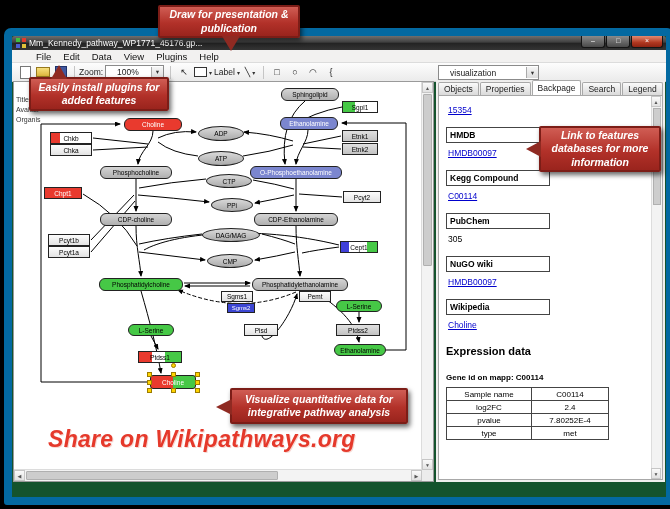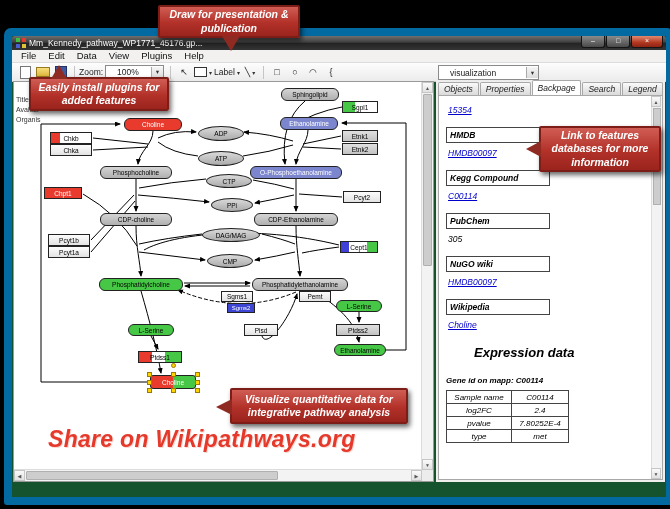--- a/index.html
+++ b/index.html
@@ -12,21 +12,21 @@
   .titlebar{position:absolute;left:0;top:0;right:0;height:14px;border-radius:3px 3px 0 0;
             background:linear-gradient(#6e6e6e,#3f3f3f 45%,#232323 50%,#343434);
             color:#fff;font-size:8.5px;display:flex;align-items:center;padding-left:4px;gap:3px;}
   .title-text{white-space:nowrap;overflow:hidden;}
   .winbtns{position:absolute;top:0;right:3px;display:flex;gap:1px;}
   .wb{width:22px;height:11px;border:1px solid #141414;border-top:none;border-radius:0 0 3px 3px;
       background:linear-gradient(#8a8a8a,#4a4a4a);color:#fff;font-size:7px;line-height:10px;text-align:center;}
   .wb.close{width:30px;background:linear-gradient(#e28a70,#b03720 60%,#8f2312);}
 
   .menubar{position:absolute;left:0;top:14px;right:0;height:12px;background:#f2f1f0;border-bottom:1px solid #dcdcdc;
-           display:flex;font-size:9.5px;color:#111;padding-left:3px;}
+           display:flex;align-items:center;font-size:9.5px;color:#111;padding-left:18px;}
   .menu-item{padding:0 6px;}
 
   .toolbar{position:absolute;left:0;top:27px;right:0;height:18px;background:linear-gradient(#fdfdfd,#ebebeb);
            border-bottom:1px solid #c9c9c9;display:flex;align-items:center;font-size:8.5px;padding-left:4px;color:#222;}
   .tbi{height:15px;min-width:16px;display:flex;align-items:center;justify-content:center;margin:0 1px;}
   .tsep{width:1px;height:13px;background:#c5c5c5;margin:0 4px;}
   .ic-page{width:9px;height:11px;background:#fff;border:1px solid #777;}
   .ic-folder{width:12px;height:8px;background:linear-gradient(#f6df7d,#ddb63c);border:1px solid #97791e;}
   .ic-floppy{width:10px;height:10px;background:#41589e;border:1px solid #20336b;}
   .ic-dnode{width:11px;height:8px;border:1px solid #333;background:#fff;}
@@ -72,35 +72,35 @@
   .n.grad-bwg{background:linear-gradient(90deg,#4040d8 0,#4040d8 22%,#fff 22%,#fff 72%,#46c846 72%);}
   .n.grad-rwg{background:linear-gradient(90deg,#e93a2e 0,#e93a2e 30%,#fff 30%,#fff 62%,#46c846 62%);}
   .n.split-rg{border-radius:3px;background:linear-gradient(90deg,#e93a2e 0,#e93a2e 50%,#46c846 50%);color:#fff;}
   .handle{position:absolute;width:5px;height:5px;background:#ffd400;border:1px solid #9c7c00;box-sizing:border-box;z-index:6;}
   .handle.rot{border-radius:50%;}
 
   .share{position:absolute;left:34px;top:344px;font-size:23px;color:#e5392b;font-weight:bold;font-style:italic;
          z-index:4;white-space:nowrap;letter-spacing:.3px;text-shadow:1px 1px 0 #f7d9d4;}
 
   
-  .panel{position:absolute;left:424px;right:1px;top:0;bottom:0;background:#f0efee;font-style:italic;}
+  .panel{position:absolute;left:424px;right:1px;top:0;bottom:0;background:#f0efee;}
   .tabs{height:14px;display:flex;align-items:flex-end;gap:1px;padding-left:2px;font-size:8.5px;color:#222;}
   .tab{padding:1px 5px 1px 5px;background:linear-gradient(#fafafa,#dadada);border:1px solid #a8a8a8;border-bottom:none;
        border-radius:2px 2px 0 0;height:10px;line-height:10px;}
   .tab.active{background:#fff;height:12px;line-height:12px;position:relative;z-index:2;}
   .panel-content{position:absolute;left:2px;right:2px;top:14px;bottom:2px;background:#fff;border:1px solid #a8a8a8;
                  overflow:hidden;padding:4px 12px 0 7px;box-sizing:border-box;}
   .sec-h{width:96px;border:1px solid #444;background:#fff;font-weight:bold;font-size:8.5px;padding:2px 3px;margin-top:12px;}
   .sec-h.first{margin-top:2px;}
   .sec-v{font-size:8.5px;margin:5px 0 0 2px;color:#0000cc;text-decoration:underline;width:max-content;}
   .sec-v.plain{color:#000;text-decoration:none;}
-  .expr-title{font-weight:bold;font-size:13px;margin-top:15px;margin-left:28px;}
+  .expr-title{font-weight:bold;font-size:11px;margin-top:15px;}
   .geneid{font-weight:bold;font-size:8px;margin-top:16px;}
   table.expr{border-collapse:collapse;margin-top:5px;font-size:8px;color:#000;}
-  table.expr td{border:1px solid #444;height:12px;text-align:center;padding:0 2px;}
+  table.expr td{border:1px solid #444;height:12px;text-align:center;padding:0 12px;}
   table.expr td:first-child{width:60px;}
   table.expr td:last-child{width:52px;}
   .pscroll{position:absolute;top:0;right:0;bottom:0;width:10px;background:#f3f3f3;border-left:1px solid #ddd;}
   .pthumb{position:absolute;left:1px;right:1px;top:12px;height:95px;background:#cdcdcd;border:1px solid #b0b0b0;}
 
   .statusbar{position:absolute;left:0;right:0;bottom:0;height:15px;background:#f0efee;border-top:1px solid #cfcfcf;
              display:flex;align-items:center;font-size:7.5px;color:#222;overflow:hidden;}
   .seg{border-left:1px solid #9a9a9a;padding:0 6px;white-space:nowrap;}
 
   

